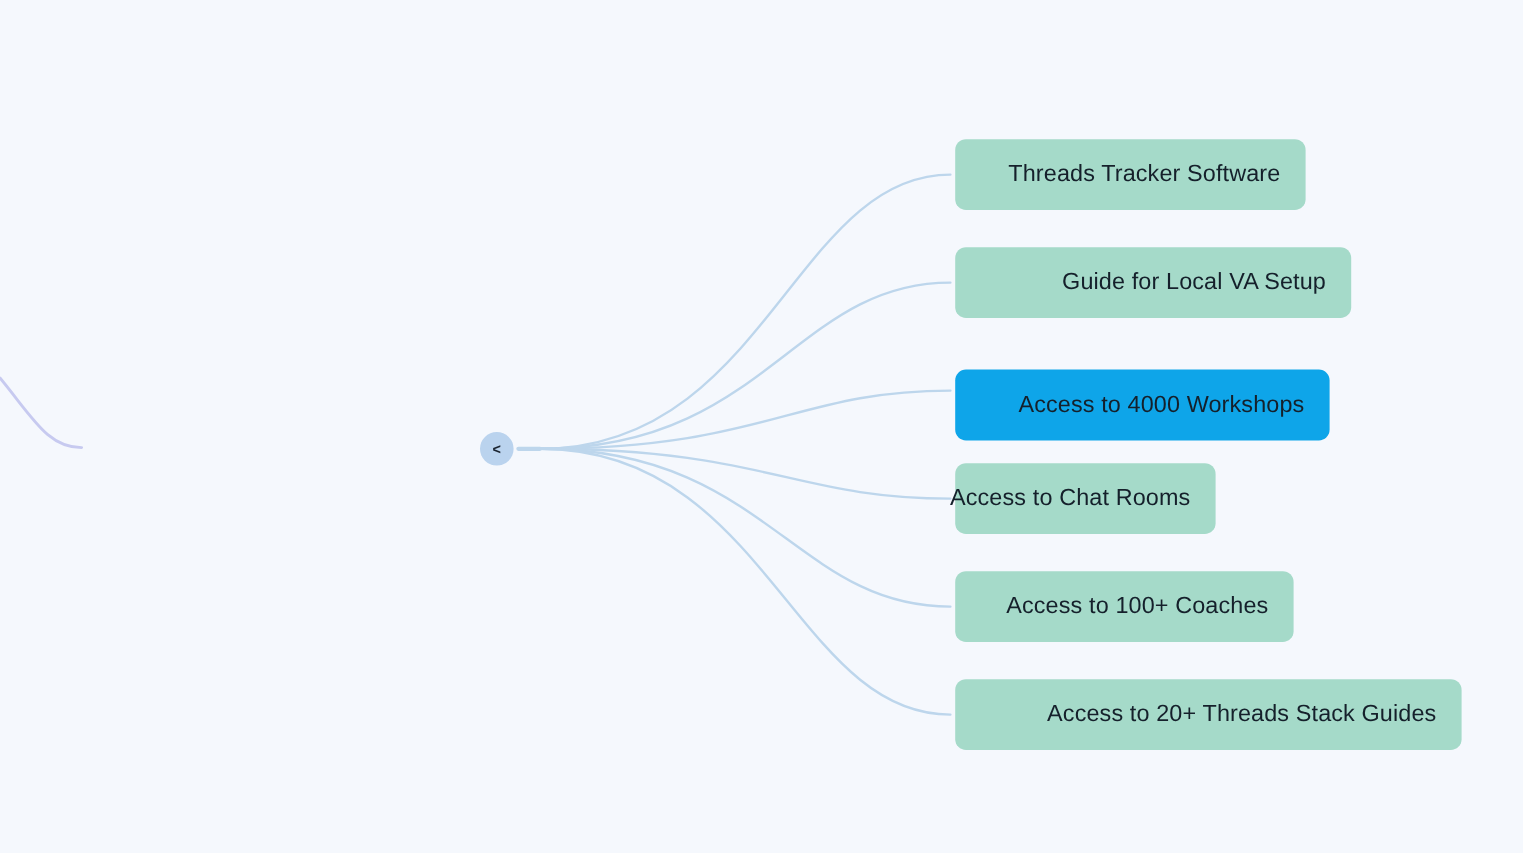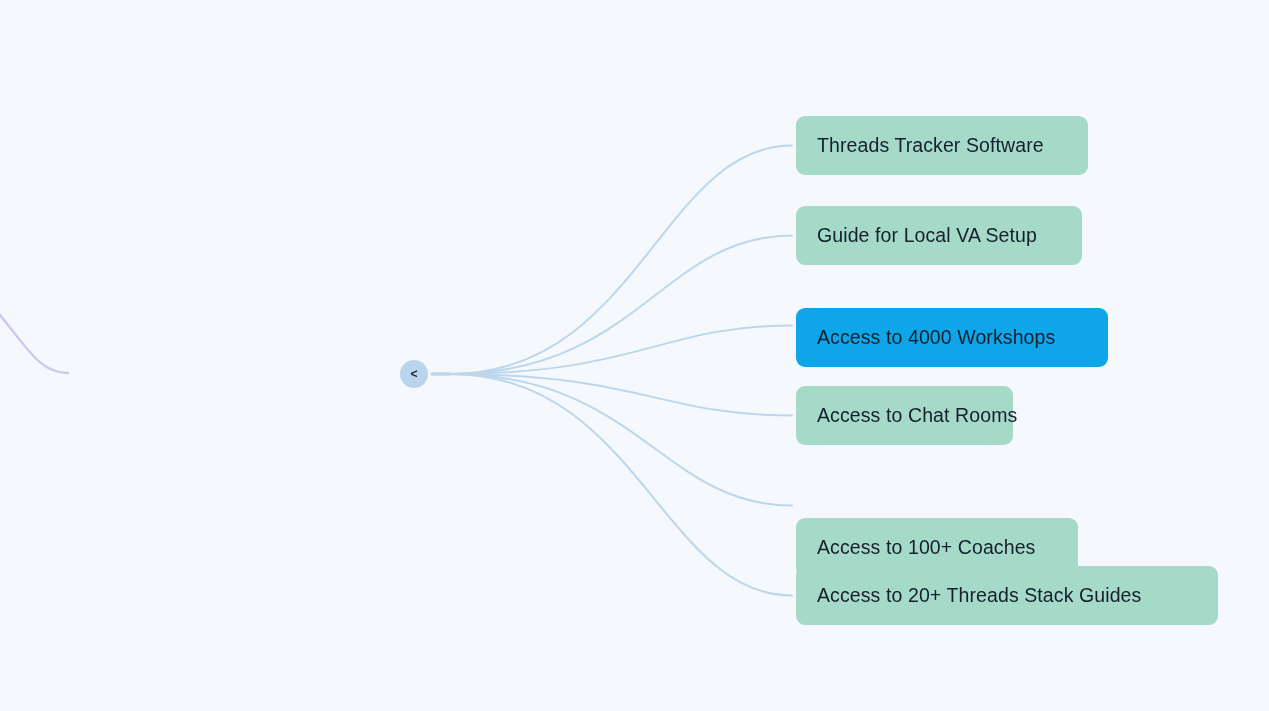--- a/index.html
+++ b/index.html
@@ -32,20 +32,21 @@
     box-sizing: border-box;
     display: flex;
     align-items: center;
     border-radius: 9px;
     padding: 12px 21px;
     white-space: nowrap;
     color: #15202b;
     font-size: 19.5px;
     letter-spacing: 0.1px;
     line-height: 1;
+    justify-content: flex-end;
   }
   .node-parent {
     background: #bad3ee;
     left: 68px;
     top: 343px;
     width: 320px;
     height: 57px;
   }
   .node-child {
     background: #a5dac9;
@@ -88,30 +89,30 @@
 
 
   <div class="collapse-btn">
     <span>&lt;</span>
   </div>
 
   <div id="children-layer">
       <div class="node node-child" style="top: 116px; width: 292px; background: rgb(165, 218, 201);">
         <span>Threads Tracker Software</span>
       </div>
-      <div class="node node-child" style="top: 206px; width: 286px; background: rgb(165, 218, 201);">
+      <div class="node node-child" style="top: 206px; width: 330px; background: rgb(165, 218, 201);">
         <span>Guide for Local VA Setup</span>
       </div>
       <div class="node node-child" style="top: 308px; width: 312px; background: #0ea5e9;">
         <span>Access to 4000 Workshops</span>
       </div>
       <div class="node node-child" style="top: 386px; width: 217px; background: rgb(165, 218, 201);">
         <span>Access to Chat Rooms</span>
       </div>
-      <div class="node node-child" style="top: 476px; width: 282px; background: rgb(165, 218, 201); margin-top: 42px;">
+      <div class="node node-child" style="top: 476px; width: 282px; background: rgb(165, 218, 201);">
         <span>Access to 100+ Coaches</span>
       </div>
       <div class="node node-child" style="top: 566px; width: 422px; background: rgb(165, 218, 201);">
         <span>Access to 20+ Threads Stack Guides</span>
       </div>
     </div>
 
 </div>
 
 </body></html>

